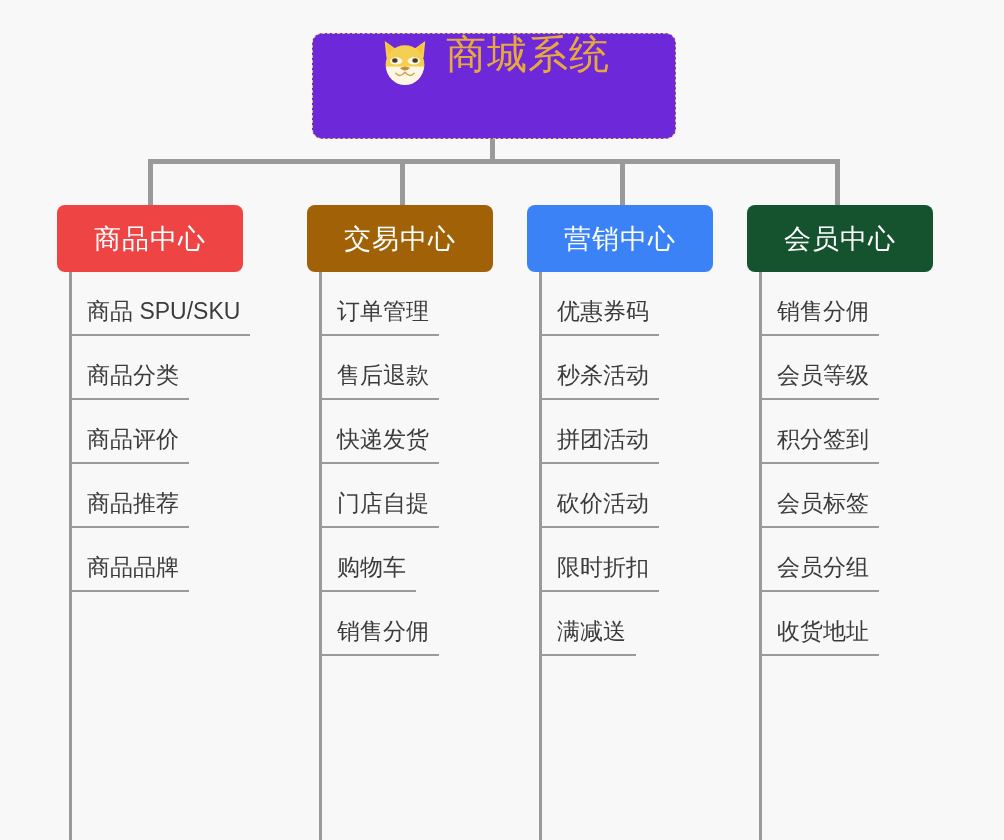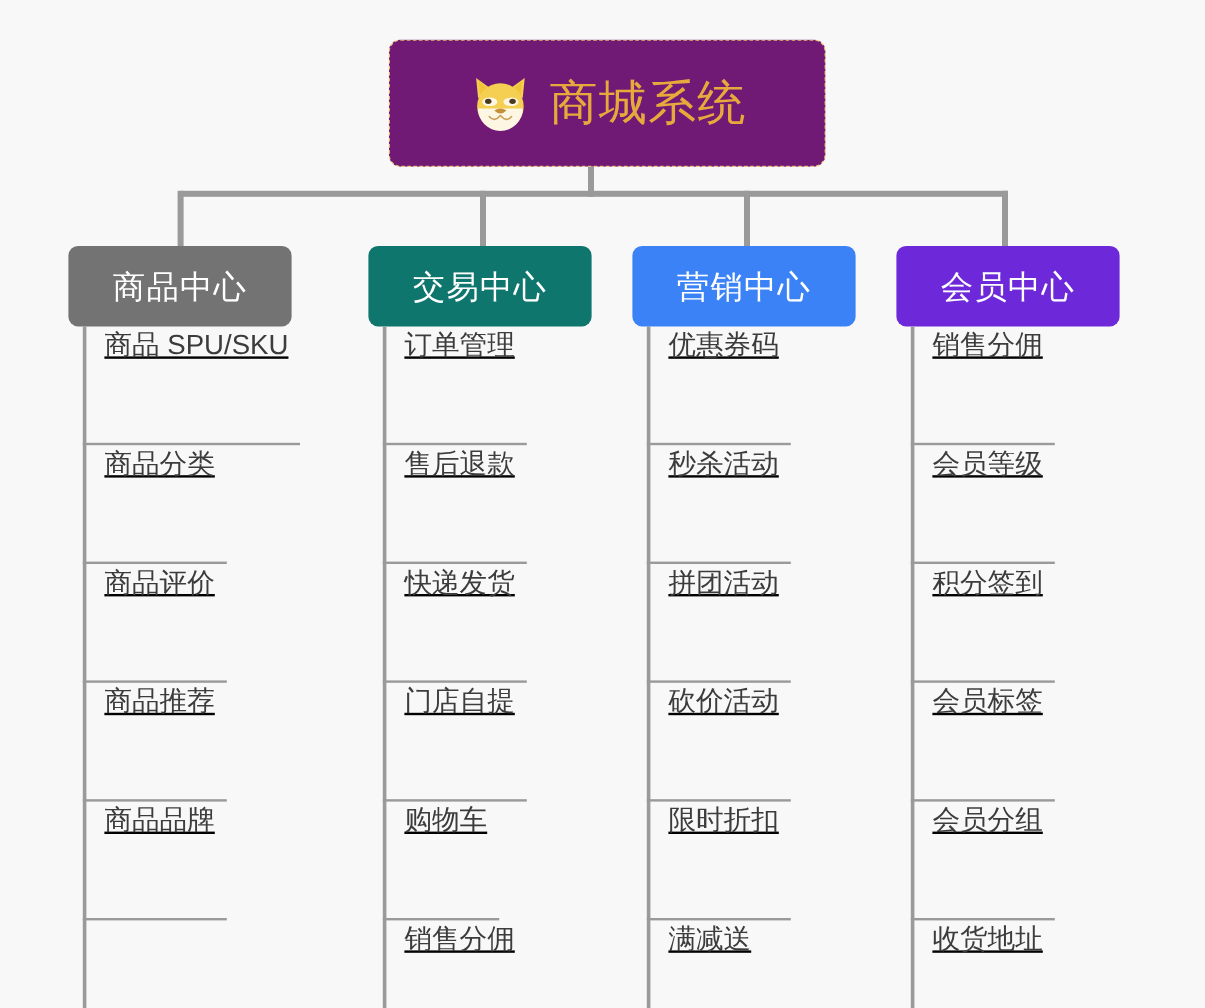--- a/index.html
+++ b/index.html
@@ -16,30 +16,30 @@
 
   #mindmap {
     position: relative;
     width: 1004px;
     height: 840px;
   }
 
   
   .root-node {
     position: absolute;
-    left: 324px;
+    left: 312px;
     top: 33px;
     width: 364px;
     height: 106px;
     box-sizing: border-box;
-    background: #701a75;
+    background: #6d28d9;
     border: 1px dashed #e9b96a;
     border-radius: 10px;
     display: flex;
-    align-items: center;
+    align-items: flex-start;
     justify-content: center;
     gap: 14px;
   }
   .root-emoji {
     width: 54px;
     height: 54px;
     flex: 0 0 auto;
     margin-top: 2px;
   }
   .root-title {
@@ -101,24 +101,24 @@
   }
   .leaf-spine {
     position: absolute;
     left: 12px;
     top: 0;
     width: 3px;
     background: #9a9a9a;
   }
   .leaf {
     position: relative;
-    height: 99px;
+    height: 64px;
     display: flex;
+    align-items: flex-end;
     box-sizing: border-box;
-    text-decoration: underline;
   }
   .leaf-text {
     display: inline-block;
     font-size: 23px;
     color: #3c3c3c;
     white-space: nowrap;
     padding: 0 10px 7px 18px;
     border-bottom: 2px solid #9a9a9a;
     margin-left: -10px;
   }
@@ -148,21 +148,21 @@
   </div>
 
   <div class="trunk-stem"></div>
   <div class="trunk-bar"></div>
   <div class="trunk-drop" style="left:148px"></div>
   <div class="trunk-drop" style="left:400px"></div>
   <div class="trunk-drop" style="left:620px"></div>
   <div class="trunk-drop" style="left:835px"></div>
 
   <div class="branch" style="left:57px;width:186px">
-    <div class="branch-header" style="background:#737373">商品中心</div>
+    <div class="branch-header" style="background:#ef4444">商品中心</div>
     <div class="leaf-list">
       <div class="leaf-spine" style="height:580px"></div>
       <div class="leaf">
           <span class="leaf-text">商品 SPU/SKU</span>
         </div>
       <div class="leaf">
           <span class="leaf-text">商品分类</span>
         </div>
       <div class="leaf">
           <span class="leaf-text">商品评价</span>
@@ -170,21 +170,21 @@
       <div class="leaf">
           <span class="leaf-text">商品推荐</span>
         </div>
       <div class="leaf">
           <span class="leaf-text">商品品牌</span>
         </div>
     </div>
   </div>
 
   <div class="branch" style="left:307px;width:186px">
-    <div class="branch-header" style="background:#0f766e">交易中心</div>
+    <div class="branch-header" style="background:#a16207">交易中心</div>
     <div class="leaf-list">
       <div class="leaf-spine" style="height:580px"></div>
       <div class="leaf">
           <span class="leaf-text">订单管理</span>
         </div>
       <div class="leaf">
           <span class="leaf-text">售后退款</span>
         </div>
       <div class="leaf">
           <span class="leaf-text">快递发货</span>
@@ -220,21 +220,21 @@
       <div class="leaf">
           <span class="leaf-text">限时折扣</span>
         </div>
       <div class="leaf">
           <span class="leaf-text">满减送</span>
         </div>
     </div>
   </div>
 
   <div class="branch" style="left:747px;width:186px">
-    <div class="branch-header" style="background:#6d28d9">会员中心</div>
+    <div class="branch-header" style="background:#14532d">会员中心</div>
     <div class="leaf-list">
       <div class="leaf-spine" style="height:580px"></div>
       <div class="leaf">
           <span class="leaf-text">销售分佣</span>
         </div>
       <div class="leaf">
           <span class="leaf-text">会员等级</span>
         </div>
       <div class="leaf">
           <span class="leaf-text">积分签到</span>

